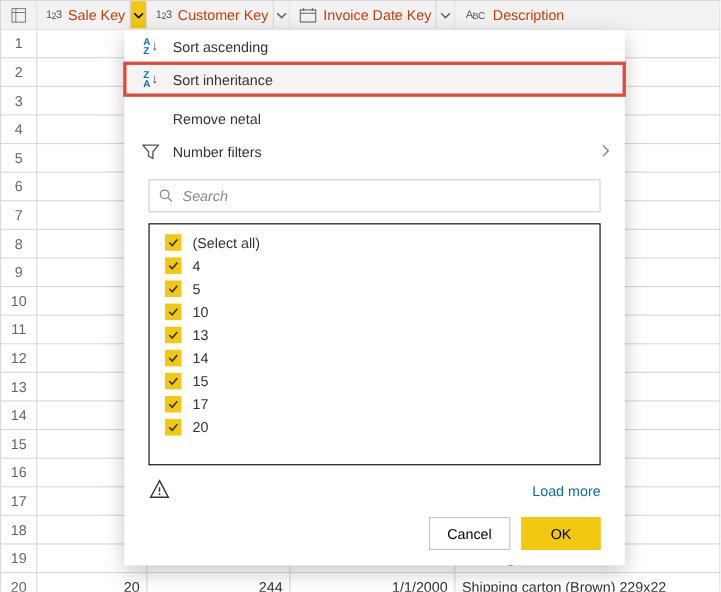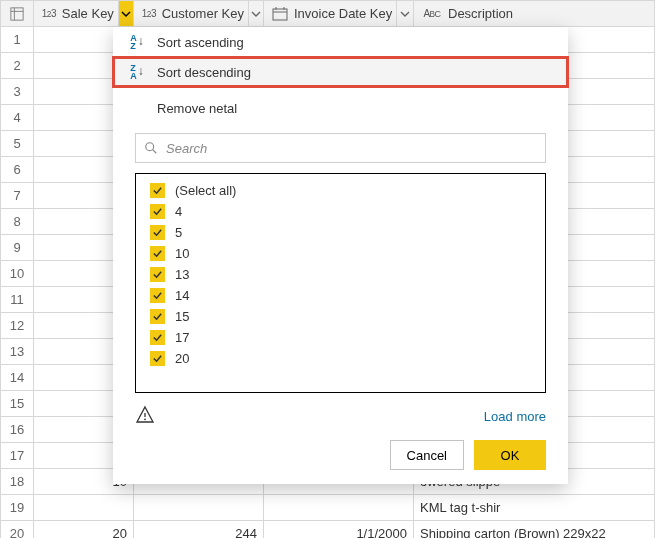--- a/index.html
+++ b/index.html
@@ -48,21 +48,21 @@
       display: inline-flex;
       align-items: center;
       justify-content: center;
       width: 24px;
       height: 18px;
       font-size: 10px;
       color: #555;
       font-family: "Segoe UI", sans-serif;
       letter-spacing: -0.5px;
     }
-    .th-label { flex: 1; color: #404040; }
+    .th-label { flex: 1; color: #c2410c; }
     .th-dd {
       width: 20px;
       height: 20px;
       display: flex;
       align-items: center;
       justify-content: center;
       color: #666;
       cursor: pointer;
       border-left: 1px solid #d7d7d7;
       margin-right: -6px;
@@ -441,30 +441,43 @@
   </div>
 
   <div class="dd-row highlight">
     <span class="dd-icon">
       <span class="sort-icon">
           <span>Z</span>
           <span>A</span>
         </span>
         <span class="sort-arrow">↓</span>
     </span>
-    <span>Sort descending</span>
+    <span>Sort inheritance</span>
   </div>
 
   <div style="height:6px"></div>
 
   <div class="dd-row">
     <span class="dd-icon"></span>
     <span>Remove netal</span>
   </div>
 
+  <div class="dd-row">
+    <span class="dd-icon">
+      <svg width="16" height="16" viewBox="0 0 16 16">
+          <path d="M1 2 H15 L10 8 V14 L6 12 V8 Z" fill="none" stroke="#555" stroke-width="1.2"></path>
+        </svg>
+    </span>
+    <span>Number filters</span>
+    <span class="dd-chevron">
+      <svg width="8" height="12" viewBox="0 0 8 12">
+          <path d="M2 1 L7 6 L2 11" fill="none" stroke="currentColor" stroke-width="1.3"></path>
+        </svg>
+    </span>
+  </div>
 
   <div class="search-wrap">
     <svg width="14" height="14" viewBox="0 0 16 16">
         <circle cx="6.5" cy="6.5" r="4.5" fill="none" stroke="#888" stroke-width="1.3"></circle>
         <line x1="10" y1="10" x2="14" y2="14" stroke="#888" stroke-width="1.3"></line>
       </svg>
     <input type="text" placeholder="Search" style="">
   </div>
 
   <div class="values-box">

